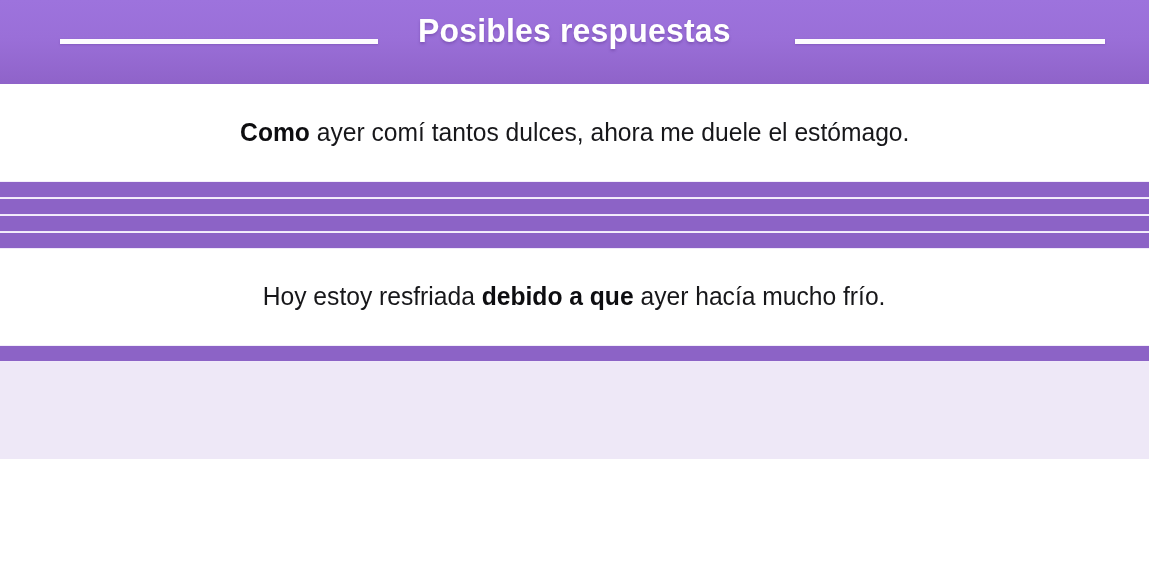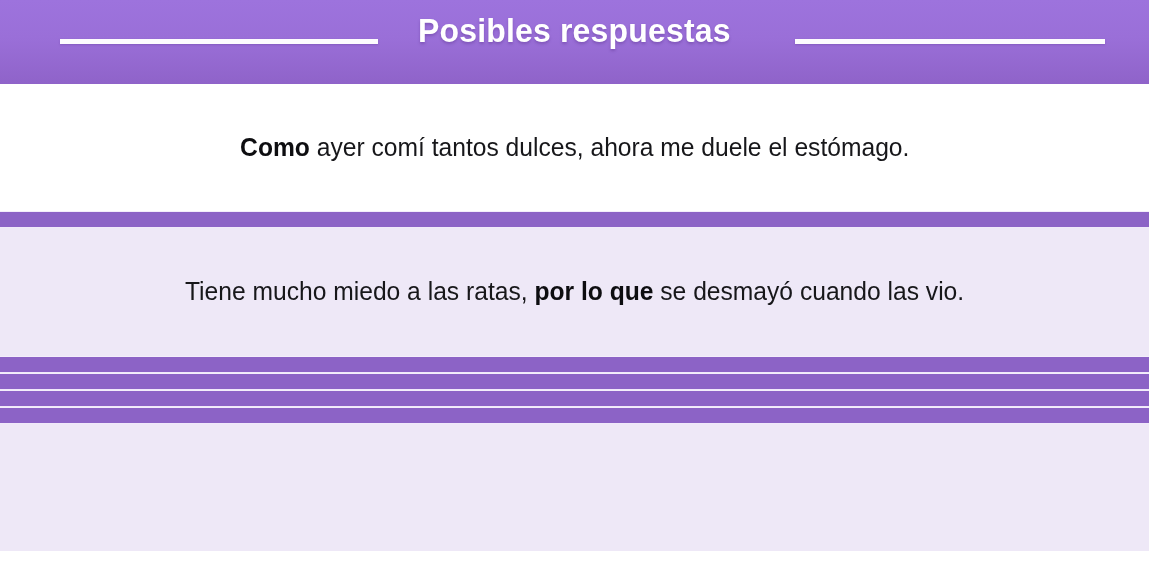--- a/index.html
+++ b/index.html
@@ -9,21 +9,21 @@
   }
   body {
     width: 1149px;
     height: 577px;
     overflow: hidden;
     font-family: "Liberation Sans", "DejaVu Sans", sans-serif;
   }
 
   .sheet {
     width: 1149px;
-    height: 551px;
+    height: 459px;
     position: relative;
     display: flex;
     flex-direction: column;
     background: #ffffff;
   }
 
   
   .header {
     height: 84px;
     flex: 0 0 84px;
@@ -111,34 +111,34 @@
   <div class="rows">
 
     <div class="answer-row white">
       <p class="answer-text">
         <b>Como</b><span> ayer comí tantos dulces, ahora me duele el estómago.</span>
       </p>
     </div>
 
     <div class="separator"></div>
 
-    <div class="answer-row lavender">
-      <p class="answer-text">
-        <span>Tiene mucho miedo a las ratas, </span><b>por lo que</b><span> se desmayó cuando las vio.</span>
-      </p>
-    </div>
 
     <div class="separator"></div>
 
 
     <div class="separator"></div>
 
 
     <div class="separator"></div>
 
+    <div class="answer-row white">
+      <p class="answer-text">
+        <span>Hoy estoy resfriada </span><b>debido a que</b><span> ayer hacía mucho frío.</span>
+      </p>
+    </div>
 
     <div class="separator"></div>
 
     <div class="answer-row lavender">
       
     </div>
 
   </div>
 </div>
 

